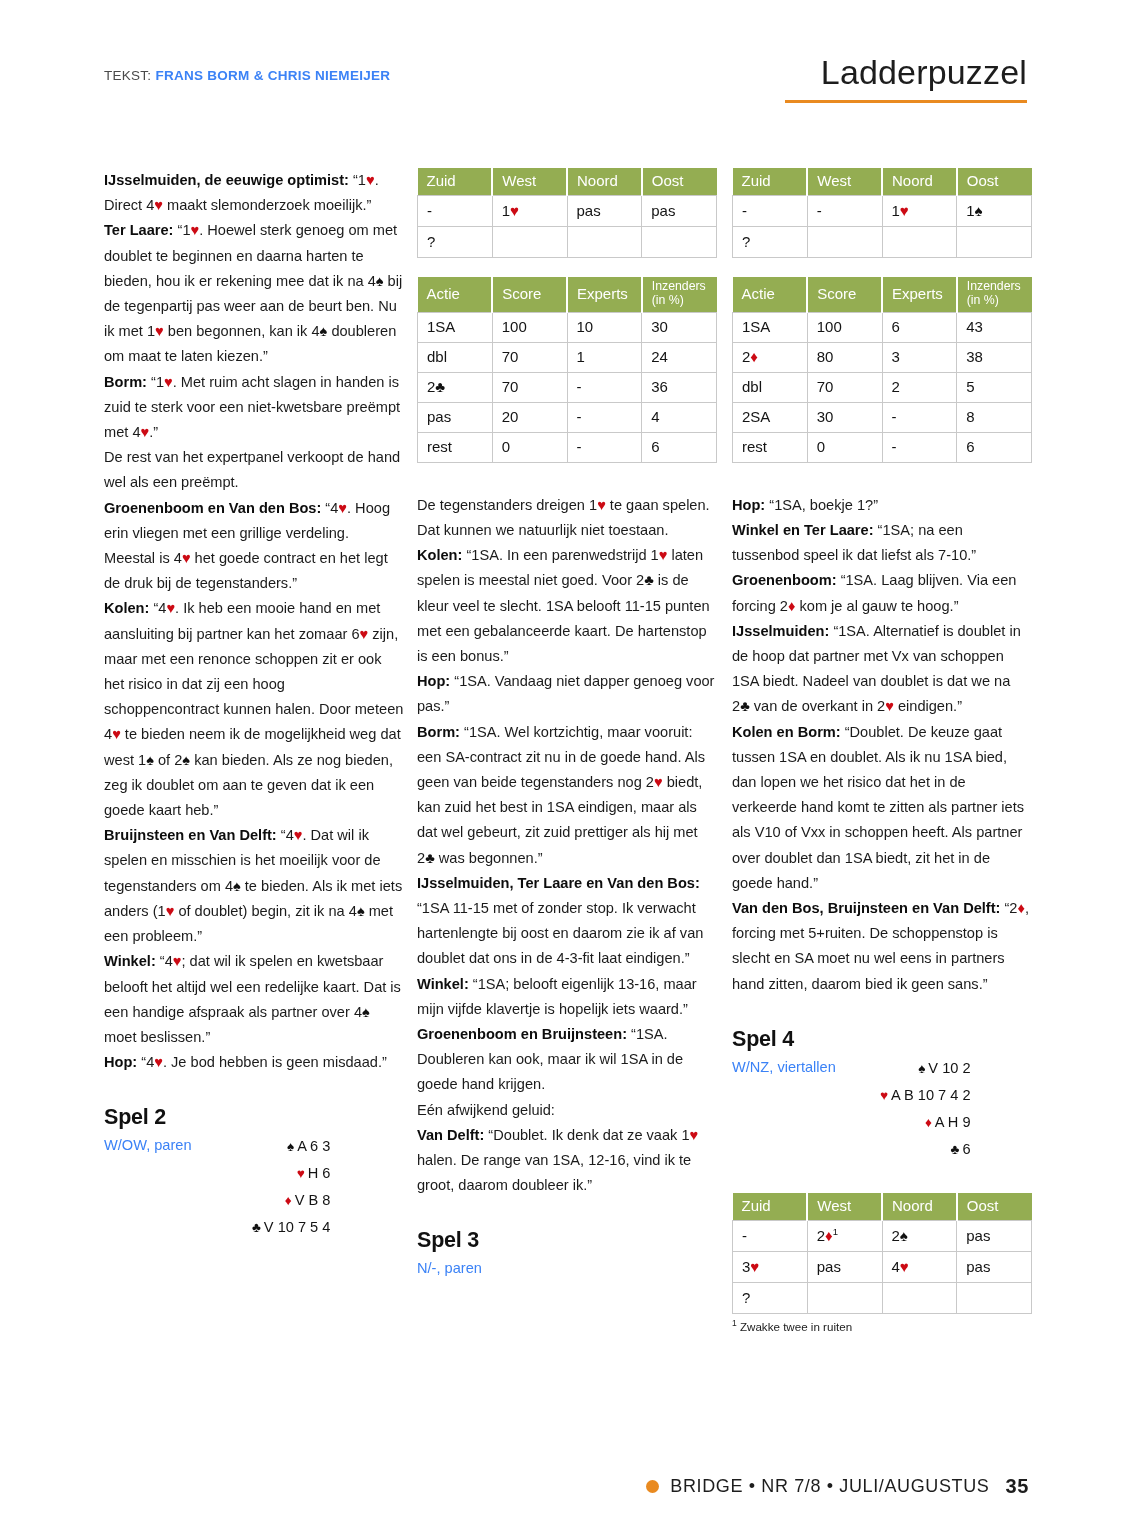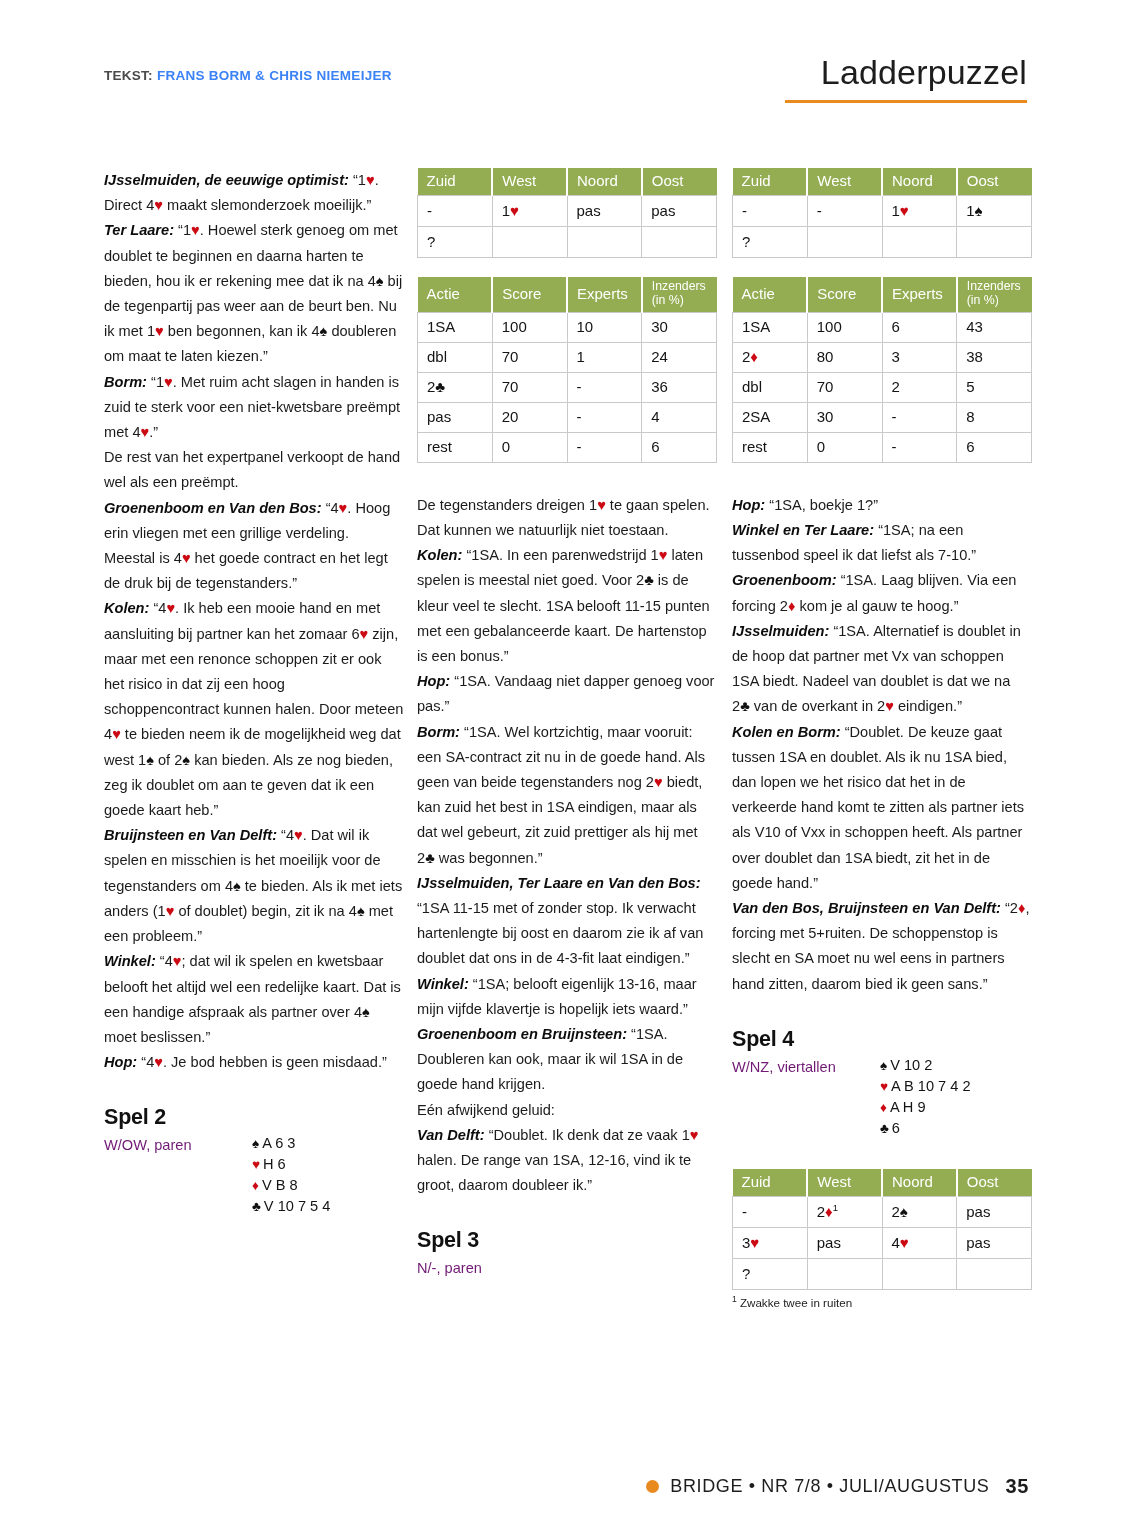--- a/index.html
+++ b/index.html
@@ -11,21 +11,21 @@
     position:relative;
     overflow:hidden;
   }
   .page{position:absolute;inset:0;}
 
   
   .masthead{
     position:absolute;left:104px;top:68px;
     font-size:13.5px;letter-spacing:.02em;color:#2b2b2b;
   }
-  .masthead .lbl{font-weight:700;color:#4a4a4a;}
+  .masthead .lbl{font-weight:400;color:#4a4a4a;}
   .masthead .names{font-weight:700;color:#3b82f6;}
 
   .section-title{
     position:absolute;right:105px;top:55px;
     font-size:34px;font-weight:400;letter-spacing:.005em;color:#1d1d1d;
     line-height:1;
   }
   .title-rule{
     position:absolute;right:105px;top:100px;
     width:242px;height:2.5px;background:#E98A20;
@@ -37,21 +37,21 @@
   .col2{left:417px;}
   .col3{left:732px;}
 
   .body-txt{
     font-size:14.6px;
     line-height:25.2px;
     text-align:left;
     color:#1b1b1b;
   }
   .body-txt p{margin:0;}
-  b,.nm{font-weight:700;color:#0d0d0d;font-style:italic;}
+  b,.nm{font-weight:700;color:#0d0d0d;}
   .red{color:#CC0A14;}
   .blk{color:#111;}
 
   
   table.bid, table.score{
     border-collapse:collapse;
     width:300px;
     table-layout:fixed;
     font-size:14.4px;
   }
@@ -85,22 +85,22 @@
 
   .fnote{font-size:11.6px;color:#212121;margin-top:4px;}
   .fnote .sup{font-size:8.5px;}
 
   
   .spel-h{
     font-size:21.5px;font-weight:700;color:#111;
     margin:0 0 3px 0;letter-spacing:-.01em;
   }
   .spel-row{display:flex;align-items:flex-start;}
-  .spel-meta{font-size:14.6px;line-height:24px;width:148px;color:#701a75;}
-  .hand{font-size:14.6px;line-height:21px;color:#141414;}
+  .spel-meta{font-size:14.6px;line-height:24px;width:148px;color:#3b82f6;}
+  .hand{font-size:14.6px;line-height:26px;color:#141414;text-align:right;}
   .hand div{white-space:nowrap;}
   .hand .pip{font-size:13.5px;margin-right:3px;}
 
   
   .footer{
     position:absolute;right:103px;bottom:38px;
     display:flex;align-items:center;gap:11px;
     font-size:18px;letter-spacing:.035em;color:#1d1d1d;
   }
   .footer .dot{

